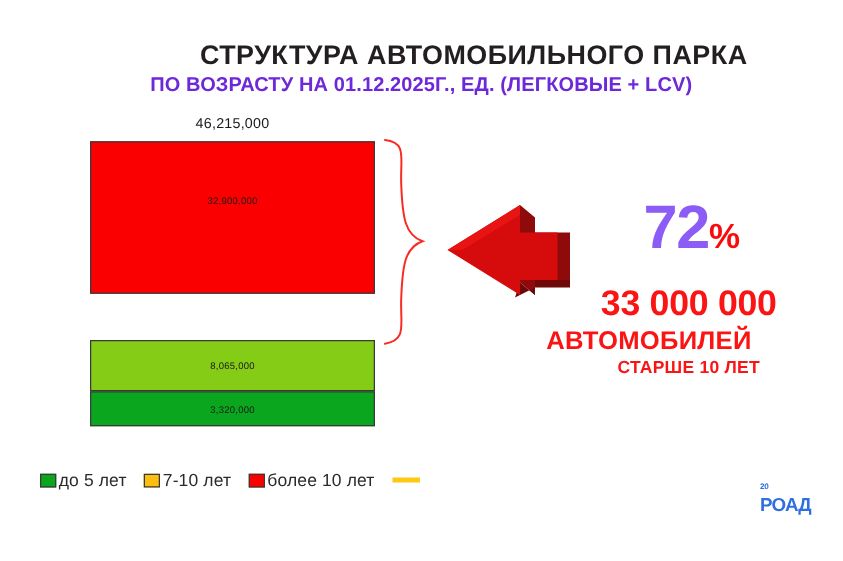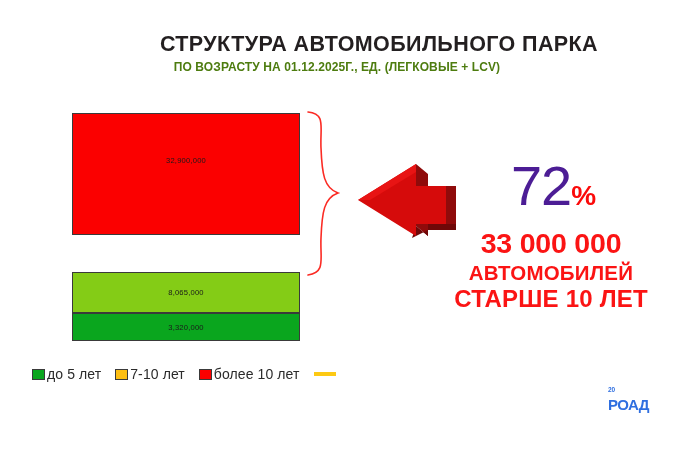--- a/index.html
+++ b/index.html
@@ -19,23 +19,23 @@
     text-align:center;
     font-size:21.5px;font-weight:bold;
     letter-spacing:.4px;
     color:#231f20;
     white-space:nowrap;
     padding-left:42px;
   }
   #subtitle{
     position:absolute;left:0;top:60px;width:674px;
     text-align:center;
-    font-size:12px;font-weight:bold;
+    font-size:16px;font-weight:bold;
     letter-spacing:.1px;
-    color:#4d7c0f;
+    color:#6d28d9;
     white-space:nowrap;
   }
 
   
   #chart{position:absolute;left:72px;top:113px;width:228px;height:228px;}
   .seg{
     position:absolute;left:0;width:100%;
     box-sizing:border-box;
     border:1px solid #3a3a3a;
     display:flex;align-items:center;justify-content:center;
@@ -62,50 +62,50 @@
   #arrow{position:absolute;left:352px;top:158px;width:118px;height:86px;}
 
   
   #pct-row{
     position:absolute;left:446px;top:158px;width:215px;
     text-align:center;
     white-space:nowrap;
     line-height:1;
   }
   #pct-num{
-    font-size:56px;font-weight:normal;color:#4c1d95;
+    font-size:49px;font-weight:bold;color:#8b5cf6;
     letter-spacing:-1px;
     vertical-align:baseline;
   }
   #pct-sign{
     font-size:28px;font-weight:bold;color:#fb0a0a;
     vertical-align:baseline;
   }
   #big-number{
     position:absolute;left:437px;top:227px;width:228px;
     text-align:center;white-space:nowrap;
     font-size:28.5px;font-weight:bold;color:#fb1414;
     letter-spacing:-.2px;
   }
   #cap-1{
     position:absolute;left:437px;top:261px;width:228px;
-    text-align:center;white-space:nowrap;
+    text-align:left;white-space:nowrap;
     font-size:20.5px;font-weight:bold;color:#fb1414;
     letter-spacing:.2px;
   }
   #cap-2{
     position:absolute;left:437px;top:285px;width:228px;
     text-align:center;white-space:nowrap;
-    font-size:24px;font-weight:bold;color:#fb1414;
+    font-size:14px;font-weight:bold;color:#fb1414;
     letter-spacing:.2px;
   }
 
   
   #legend{
-    position:absolute;left:32px;top:366px;
+    position:absolute;left:32px;top:376px;
     display:flex;align-items:center;
     gap:14px;
   }
   .legend-item{display:flex;align-items:center;gap:2px;}
   .legend-swatch{
     width:13px;height:11px;
     border:1px solid #3a3a3a;
     box-sizing:border-box;
     display:block;
   }
@@ -134,20 +134,21 @@
   }
 </style>
 </head>
 <body>
 
 <div class="slide">
 
   <div id="title">СТРУКТУРА АВТОМОБИЛЬНОГО ПАРКА</div>
   <div id="subtitle">ПО ВОЗРАСТУ НА 01.12.2025Г., ЕД. (ЛЕГКОВЫЕ + LCV)</div>
 
+  <div id="total-label">46,215,000</div>
 
   <div id="chart">
     <div class="seg" id="seg-red">
       <span class="seg-label">32,900,000</span>
     </div>
     <div class="seg" id="seg-yellow">
       <span class="seg-label">8,065,000</span>
     </div>
     <div class="seg" id="seg-green">
       <span class="seg-label">3,320,000</span>

